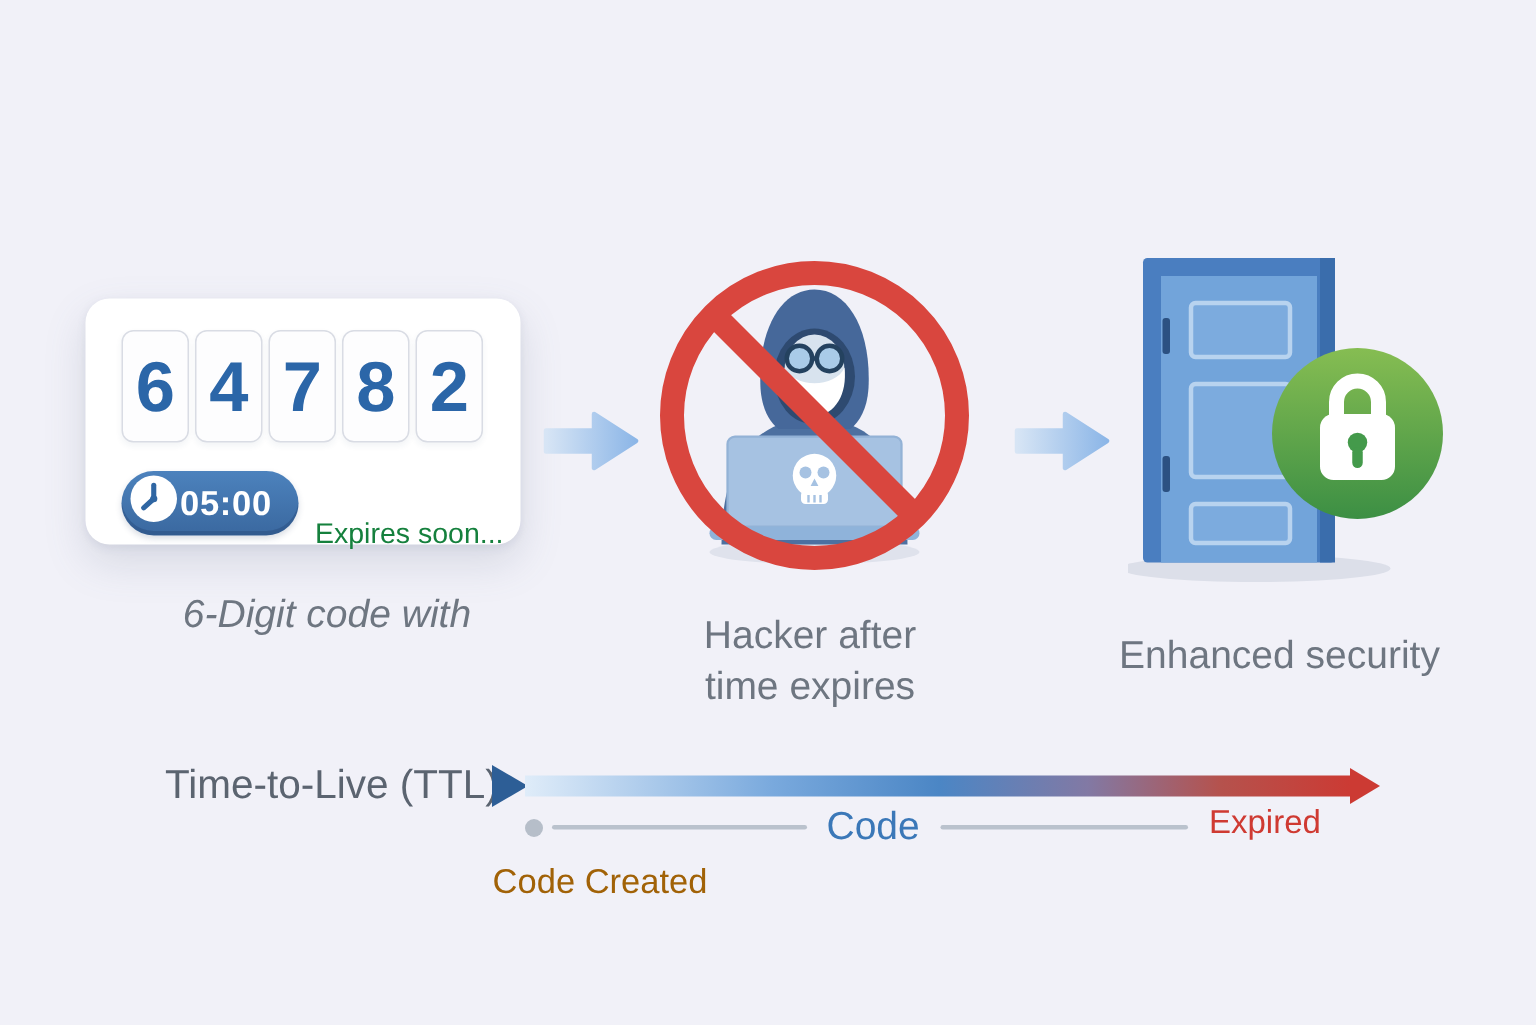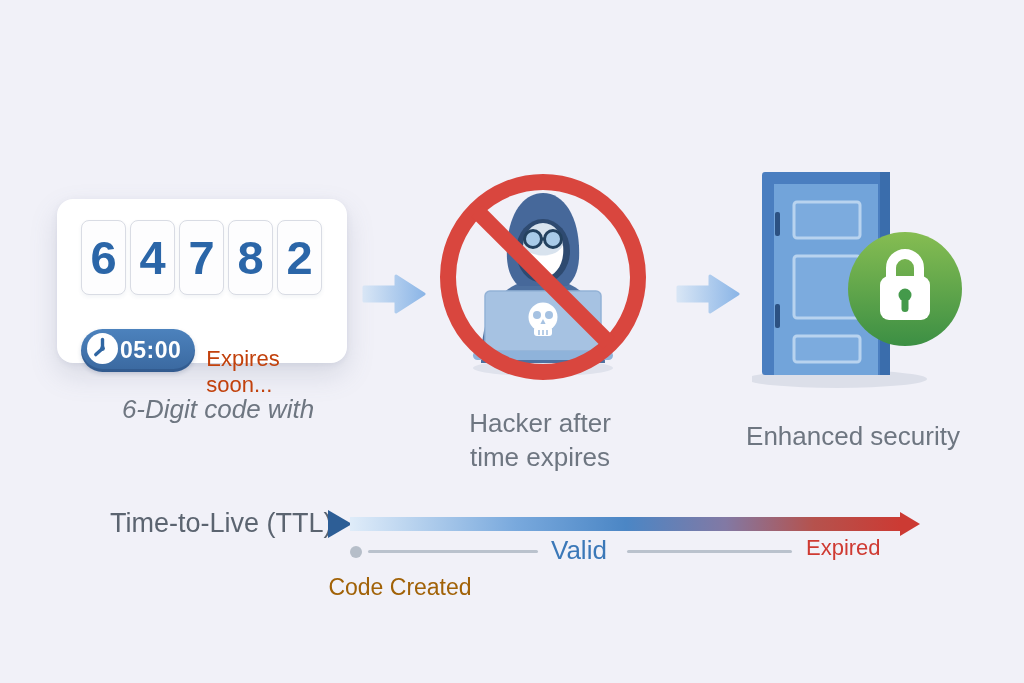--- a/index.html
+++ b/index.html
@@ -22,21 +22,21 @@
     font-size:47px;font-weight:bold;color:#2b66a8;
   }
   .timer-row{position:absolute;left:24px;top:103px;display:flex;align-items:center;gap:11px;}
   .timer-pill{
     width:118px;height:43px;border-radius:22px;
     background:linear-gradient(#4c82bd,#3a689f);
     box-shadow:inset 0 -3px 0 rgba(20,40,80,.22), 0 2px 4px rgba(40,60,100,.18);
     display:flex;align-items:center;padding-left:5px;box-sizing:border-box;
   }
   .timer-value{margin-left:1px;color:#ffffff;font-size:23px;font-weight:bold;letter-spacing:.5px;}
-  .expires-text{color:#c2410c;font-size:22px;margin-top:44px;}
+  .expires-text{color:#15803d;font-size:19px;margin-top:44px;}
   
   .caption{position:absolute;text-align:center;color:#6e7681;font-size:26px;line-height:34px;}
   .caption-1{left:68px;top:392px;width:300px;font-style:italic;}
   .caption-2{left:390px;top:406px;width:300px;}
   .caption-3{left:703px;top:419px;width:300px;}
   
   .flow-arrow{position:absolute;}
   .arrow-1{left:362px;top:270px;}
   .arrow-2{left:676px;top:270px;}
   .hacker-illustration{position:absolute;left:433px;top:167px;}
@@ -196,18 +196,18 @@
         </linearGradient>
       </defs>
       <path d="M6,6 L30,20 L6,34 Z" fill="#2d5e96"></path>
       <rect x="28" y="13" width="552" height="14" fill="url(#tg)"></rect>
       <path d="M578,8 L598,20 L578,32 Z" fill="#cc3a33"></path>
     </svg>
   </div>
 
   <div class="ttl-dot"></div>
   <div class="ttl-line ttl-line-1"></div>
-  <span class="valid-label">Valid</span>
+  <span class="valid-label">Code</span>
   <div class="ttl-line ttl-line-2"></div>
   <span class="expired-label">Expired</span>
   <div class="created-label">Code Created</div>
 
 </div>
 
 </body></html>

